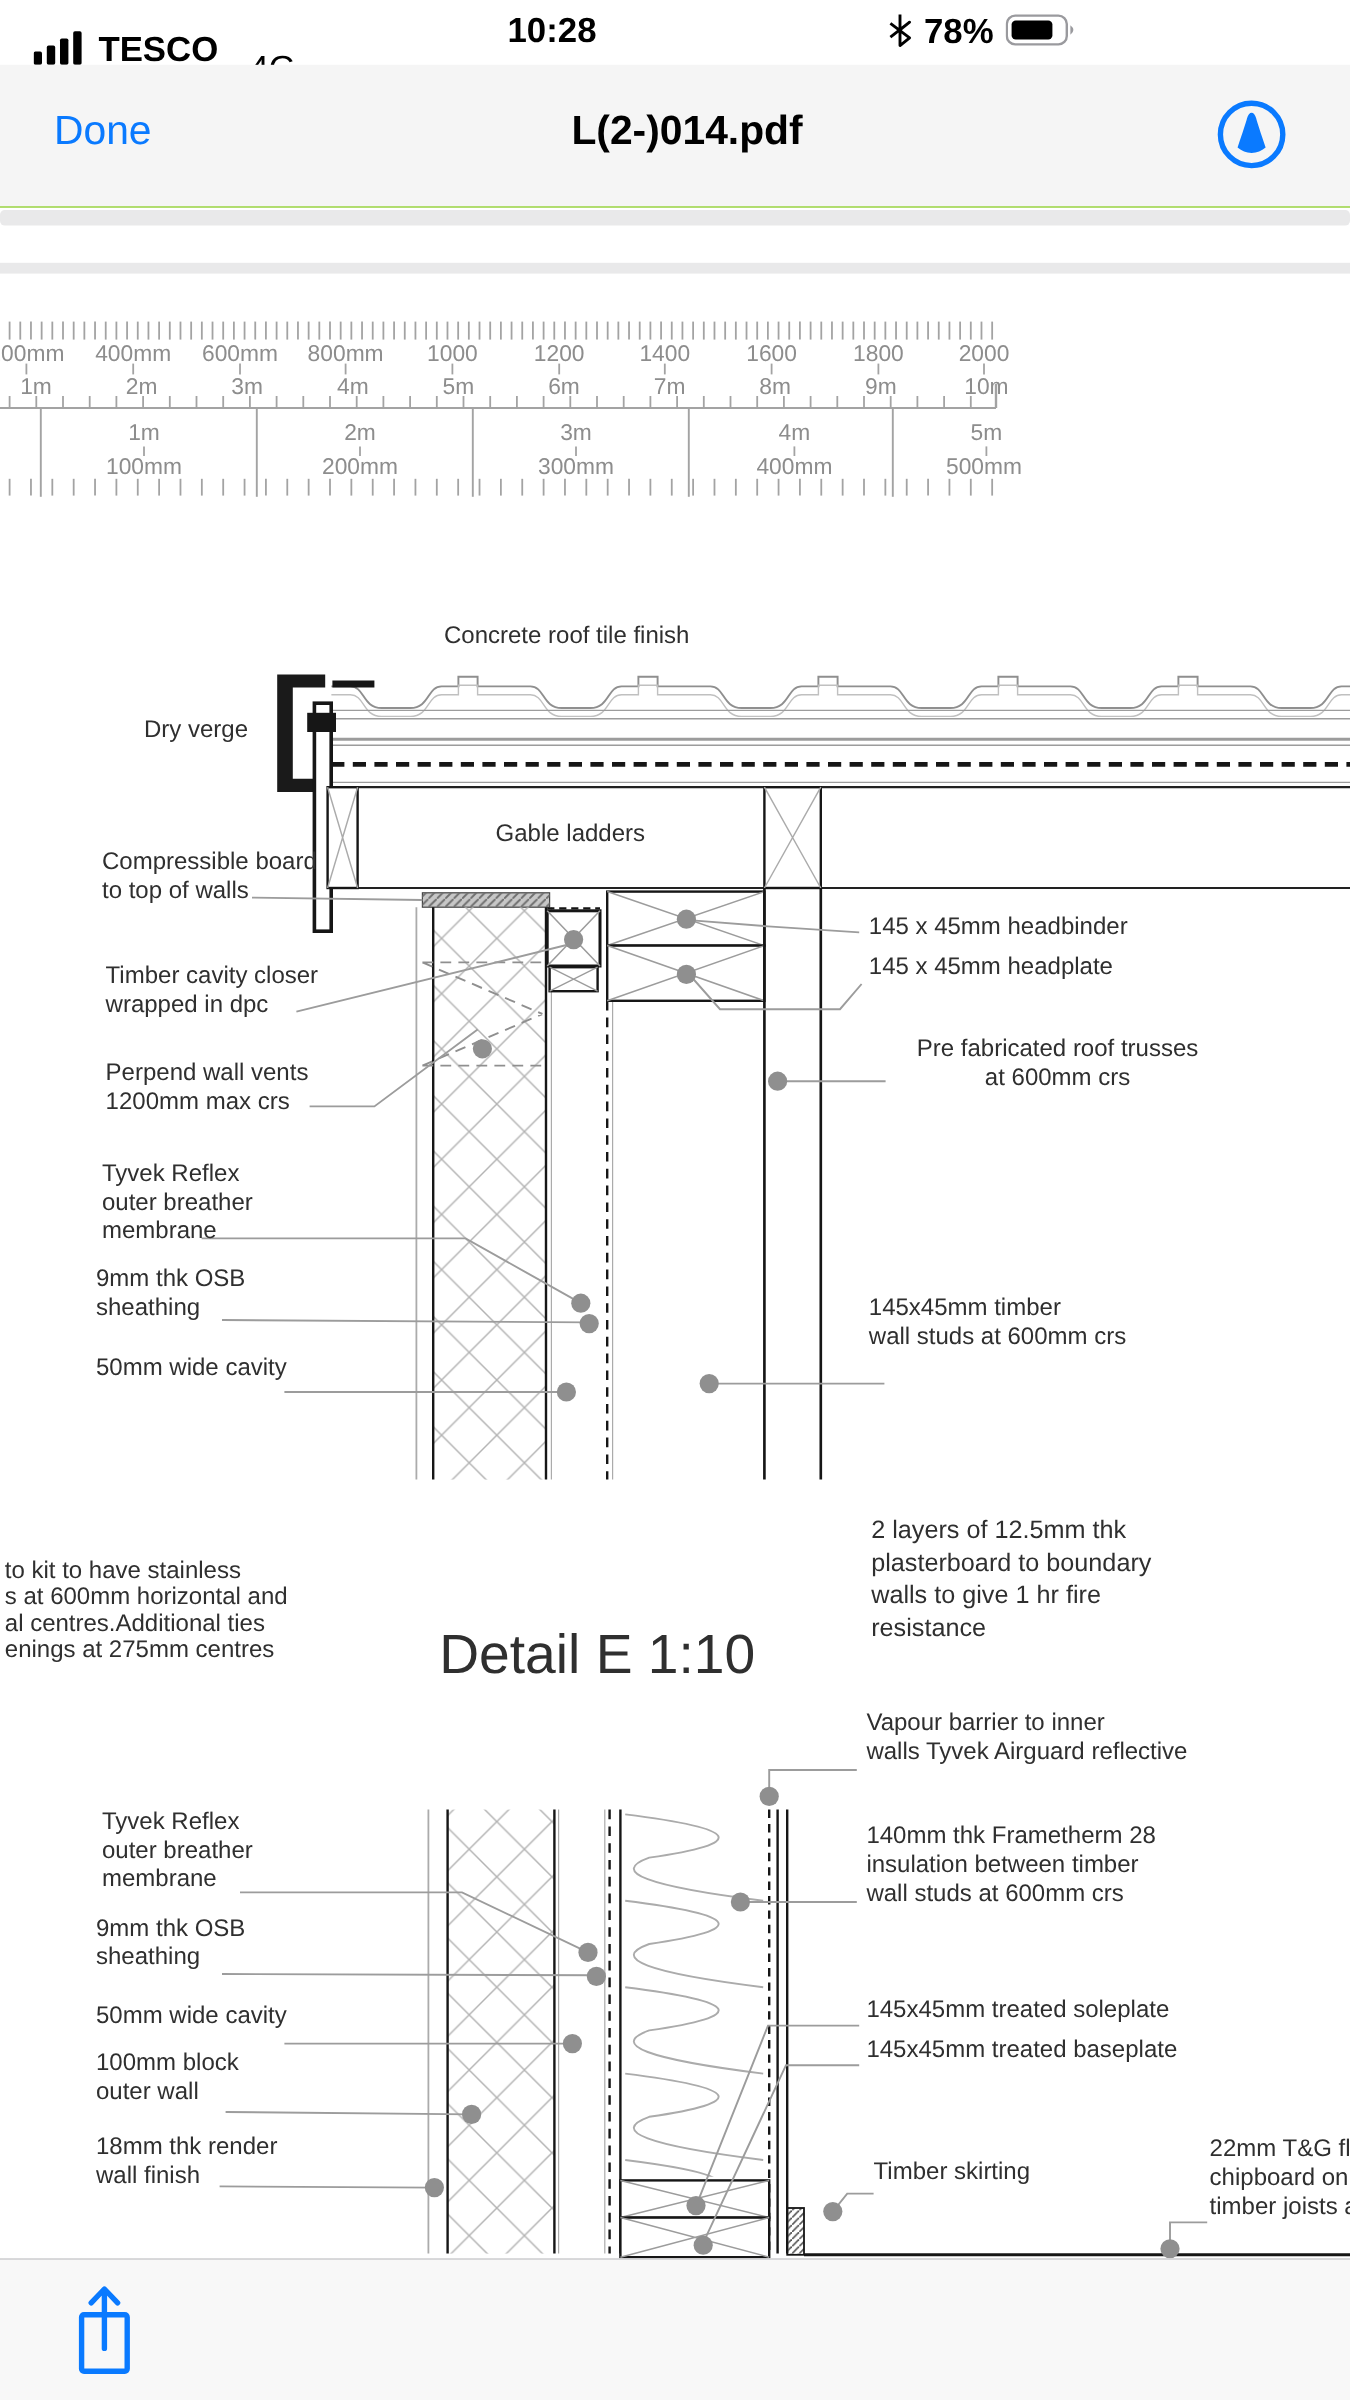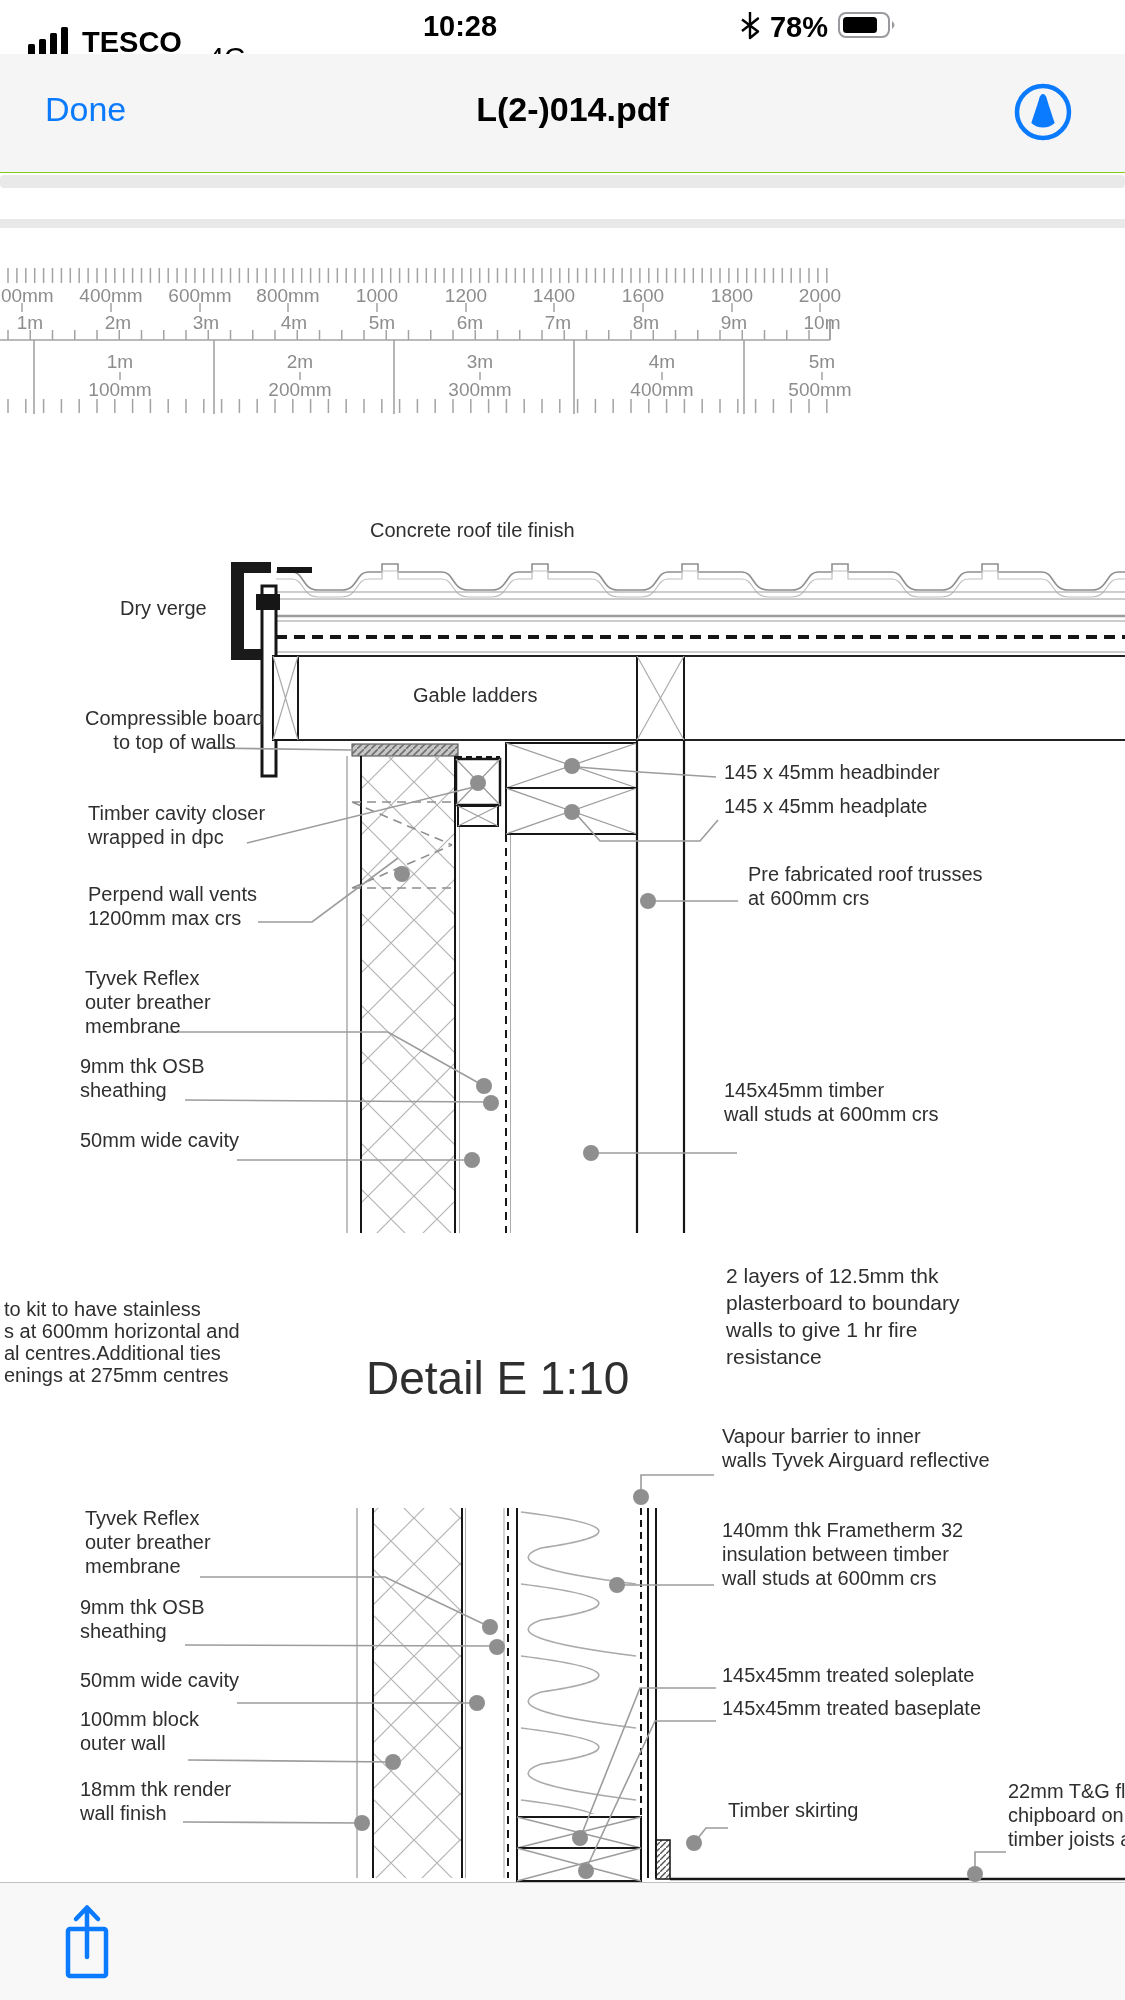--- a/index.html
+++ b/index.html
@@ -445,21 +445,21 @@
   <div id="drawing-labels">
       <div class="dlabel" style="left: 370px; top: 518px;">
         <div>Concrete roof tile finish</div>
       </div>
       <div class="dlabel" style="left: 120px; top: 596px;">
         <div>Dry verge</div>
       </div>
       <div class="dlabel" style="left: 413px; top: 683px;">
         <div>Gable ladders</div>
       </div>
-      <div class="dlabel" style="left: 85px; top: 706px; text-align: center;">
+      <div class="dlabel" style="left: 85px; top: 706px;">
         <div>Compressible board</div>
         <div>to top of walls</div>
       </div>
       <div class="dlabel" style="left: 88px; top: 801px;">
         <div>Timber cavity closer</div>
         <div>wrapped in dpc</div>
       </div>
       <div class="dlabel" style="left: 88px; top: 882px;">
         <div>Perpend wall vents</div>
         <div>1200mm max crs</div>
@@ -475,21 +475,21 @@
       </div>
       <div class="dlabel" style="left: 80px; top: 1128px;">
         <div>50mm wide cavity</div>
       </div>
       <div class="dlabel" style="left: 724px; top: 760px;">
         <div>145 x 45mm headbinder</div>
       </div>
       <div class="dlabel" style="left: 724px; top: 794px;">
         <div>145 x 45mm headplate</div>
       </div>
-      <div class="dlabel" style="left: 748px; top: 862px;">
+      <div class="dlabel" style="left: 764px; top: 862px; text-align: center;">
         <div>Pre fabricated roof trusses</div>
         <div>at 600mm crs</div>
       </div>
       <div class="dlabel" style="left: 724px; top: 1078px;">
         <div>145x45mm timber</div>
         <div>wall studs at 600mm crs</div>
       </div>
       <div class="dlabel" style="left: 366px; top: 1352px; font-size: 46px; line-height: 52px;">
         <div>Detail E 1:10</div>
       </div>
@@ -503,21 +503,21 @@
         <div>2 layers of 12.5mm thk</div>
         <div>plasterboard to boundary</div>
         <div>walls to give 1 hr fire</div>
         <div>resistance</div>
       </div>
       <div class="dlabel" style="left: 722px; top: 1424px;">
         <div>Vapour barrier to inner</div>
         <div>walls Tyvek Airguard reflective</div>
       </div>
       <div class="dlabel" style="left: 722px; top: 1518px;">
-        <div>140mm thk Frametherm 32</div>
+        <div>140mm thk Frametherm 28</div>
         <div>insulation between timber</div>
         <div>wall studs at 600mm crs</div>
       </div>
       <div class="dlabel" style="left: 85px; top: 1506px;">
         <div>Tyvek Reflex</div>
         <div>outer breather</div>
         <div>membrane</div>
       </div>
       <div class="dlabel" style="left: 80px; top: 1595px;">
         <div>9mm thk OSB</div>

